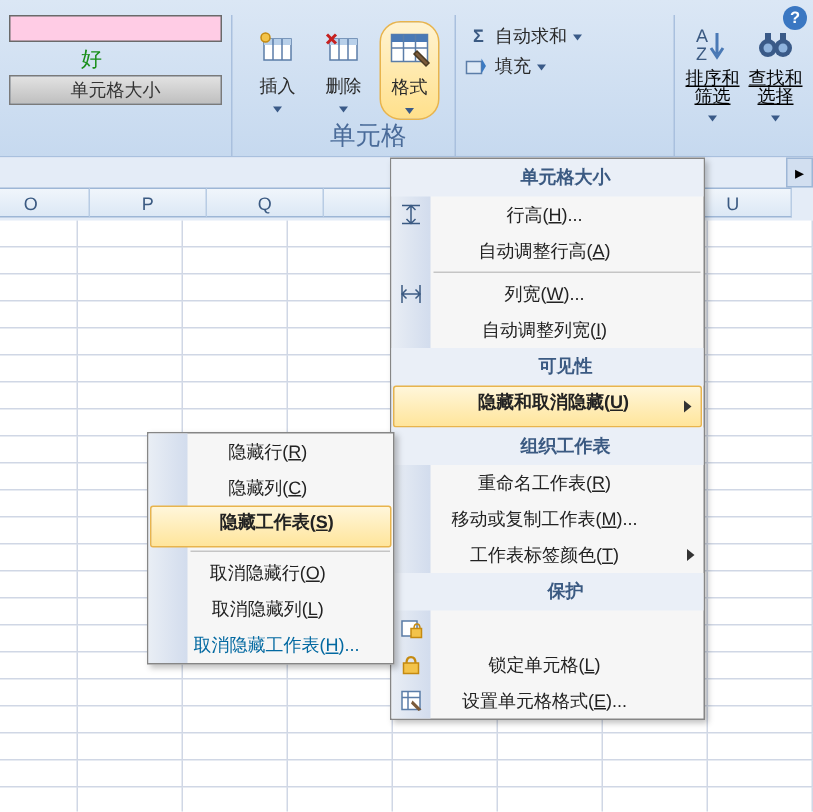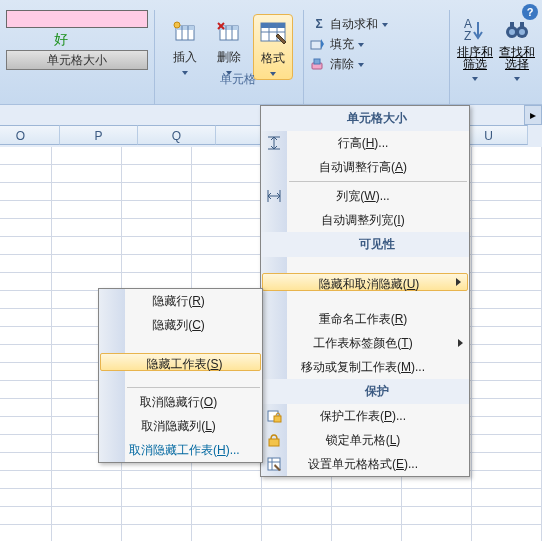--- a/index.html
+++ b/index.html
@@ -11,51 +11,51 @@
 
 .ribbon-inner { display: flex; height: 100%; padding-top: 10px; }
 
 .left-block { width: 155px; padding: 0 6px; border-right: 1px solid #a9c0de; }
 .pink-box { background: #ffcce5; border: 1px solid #6a6a6a; height: 18px; margin-bottom: 2px; }
 .green-text { color: #1a8f1a; font-size: 14px; padding-left: 48px; line-height: 18px; margin-bottom: 2px; }
 .grey-btn { background: linear-gradient(#e2e2e2,#bfbfbf); border: 1px solid #7a7a7a; text-align: center; color: #333; height: 20px; line-height: 18px; }
 
 .cells-group { display: flex; align-items: flex-start; padding: 4px 8px 0 8px; border-right: 1px solid #a9c0de; }
 .big-btn { width: 40px; text-align: center; margin: 0 2px; cursor: pointer; padding-top: 2px; }
-.big-btn.active { background: linear-gradient(#fff3d1,#ffe08b); border: 1px solid #e8b44d; border-radius: 4px; }
+.big-btn.active { background: linear-gradient(#fff3d1,#ffe08b); border: 1px solid #e8b44d; border-radius: 14px; }
 .big-btn .ic { width: 32px; height: 32px; margin: 0 auto 2px; display: flex; align-items: center; justify-content: center; }
 .big-btn .lbl { color: #2a2a2a; line-height: 14px; }
 .tri-down { display: inline-block; width: 0; height: 0; border-left: 3px solid transparent; border-right: 3px solid transparent; border-top: 4px solid #3a5a88; margin-top: 1px; }
 
 .edit-group { padding: 4px 6px 0 6px; border-right: 1px solid #a9c0de; flex: 1; }
 .edit-row { display: flex; align-items: center; height: 20px; color: #2a2a2a; cursor: pointer; }
 .edit-row .ei { width: 18px; text-align: center; margin-right: 2px; }
 
 .sort-group { display: flex; padding: 4px 4px 0 4px; }
 .sort-btn { width: 42px; text-align: center; }
 .sort-btn .ic { width: 28px; height: 28px; margin: 2px auto; display: flex; align-items: center; justify-content: center; }
 .sort-btn .lbl { line-height: 12px; text-decoration: underline; }
 
-.group-label { position: absolute; bottom: 16px; font-size: 12px; color: #4a6b99; text-align: right; }
+.group-label { position: absolute; bottom: 2px; font-size: 17px; color: #4a6b99; text-align: right; }
 .col-headers { position: absolute; top: 105px; left: 0; right: 0; height: 42px; background: #e4ecf7; }
 .col-headers .scroll-right { position: absolute; right: 0; top: 0; width: 18px; height: 20px; border: 1px solid #9db6d6; background: #d2dff0; text-align: center; line-height: 18px; }
 .col-row { display: flex; position: absolute; top: 20px; left: -18px; }
 .col-cell { width: 78px; height: 20px; border-right: 1px solid #b8cce4; border-bottom: 1px solid #9db6d6; border-top: 1px solid #9db6d6; text-align: center; line-height: 20px; background: linear-gradient(#f0f5fb,#dce8f5); color: #3b5a82; }
 
 .sheet-rows { position: absolute; top: 147px; left: 0; right: 0; bottom: 0; }
 .sheet-row { display: flex; }
 .cell { width: 78px; height: 18px; border-right: 1px solid #d0d7e5; border-bottom: 1px solid #d0d7e5; }
 .cell:first-child { margin-left: -18px; }
 
 
 .menu { position: absolute; background: #f6f6f6; border: 1px solid #868686; box-shadow: 2px 2px 4px rgba(0,0,0,0.25); text-align: center; }
 .menu .icon-strip { position: absolute; left: 0; top: 0; bottom: 0; width: 26px; background: linear-gradient(to right,#e9eef5,#d2dced); }
 .menu-header { font-weight: bold; color: #3b5a82; padding: 4px 6px 4px 30px; position: relative; background: #eaeff7; }
 .menu-item { height: 24px; line-height: 24px; padding-left: 30px; padding-right: 34px; position: relative; cursor: pointer; color: #222; white-space: nowrap; }
-.menu-item.hl { background: linear-gradient(#fff6da,#ffe59b); border: 1px solid #e8b44d; border-radius: 2px; margin: 16px 1px; padding-left: 29px; padding-right: 21px; height: 18px; line-height: 20px; }
+.menu-item.hl { background: linear-gradient(#fff6da,#ffe59b); border: 1px solid #e8b44d; border-radius: 2px; margin: 0 1px; padding-left: 29px; padding-right: 21px; height: 28px; line-height: 20px; font-weight: bold; }
 .menu-item.disabled { color: #0369a1; cursor: default; }
 .menu-item .arrow { position: absolute; right: 6px; top: 50%; transform: translateY(-50%); width: 0; height: 0; border-top: 4px solid transparent; border-bottom: 4px solid transparent; border-left: 5px solid #333; }
 .menu-sep { height: 1px; background: #c5c5c5; margin: 2px 2px 2px 28px; }
 .menu .mi-icon { position: absolute; left: 4px; top: 3px; width: 18px; height: 18px; display: flex; align-items: center; justify-content: center; }
 .key { text-decoration: underline; }
 
 #format-menu { top: 105px; left: 260px; width: 210px; }
 #sub-menu { top: 288px; left: 98px; width: 165px; }
 
 svg { display: block; }
@@ -124,30 +124,20 @@
         <span style="margin-left:4px;" class="tri-down"></span>
       </div>
       <div class="edit-row">
         <span class="ei">
           <svg width="14" height="14">
               <rect x="1" y="4" width="10" height="8" fill="#dfeaf6" stroke="#5b7da8"></rect>
               <path d="M11 2 L14 7 L11 12" fill="#3b7ac2"></path>
             </svg>
         </span>
         <span>填充</span>
-        <span style="margin-left:4px;" class="tri-down"></span>
-      </div>
-      <div class="edit-row">
-        <span class="ei">
-          <svg width="14" height="14">
-              <rect x="2" y="6" width="10" height="6" rx="1" fill="#f2a7c8" stroke="#b05a88"></rect>
-              <rect x="4" y="2" width="6" height="5" fill="#7aa7d8" stroke="#4a79b5"></rect>
-            </svg>
-        </span>
-        <span>清除</span>
         <span style="margin-left:4px;" class="tri-down"></span>
       </div>
     </div>
 
     <div class="sort-group">
       <div class="sort-btn">
         <div class="ic">
           <svg width="26" height="24">
               <text x="2" y="10" font-size="10" fill="#3b5a82">A</text>
               <text x="2" y="22" font-size="10" fill="#3b5a82">Z</text>
@@ -438,33 +428,33 @@
         </svg>
       </span>
     <span>列宽(<span class="key">W</span>)...</span>
   </div>
   <div class="menu-item"><span>自动调整列宽(<span class="key">I</span>)</span></div>
   <div class="menu-header">可见性</div>
   <div class="menu-item hl">
     <span>隐藏和取消隐藏(<span class="key">U</span>)</span>
     <span class="arrow"></span>
   </div>
+  <div class="menu-header">组织工作表</div>
   <div class="menu-item"><span>重命名工作表(<span class="key">R</span>)</span></div>
+  <div class="menu-item"><span>移动或复制工作表(<span class="key">M</span>)...</span></div>
   <div class="menu-item"><span>工作表标签颜色(<span class="key">T</span>)</span><span class="arrow"></span></div>
-  <div class="menu-item"><span>移动或复制工作表(<span class="key">M</span>)...</span></div>
   <div class="menu-header">保护</div>
   <div class="menu-item">
     <span class="mi-icon">
         <svg width="16" height="16">
           <rect x="2" y="3" width="10" height="10" fill="#fff" stroke="#5b7da8"></rect>
           <rect x="8" y="8" width="7" height="6" fill="#f3c34a" stroke="#c58a10"></rect>
           <path d="M10 8 Q10 5 12 5 Q14 5 14 8" fill="none" stroke="#c58a10"></path>
         </svg>
       </span>
-    <span>保护工作表(<span class="key">P</span>)...</span>
   </div>
   <div class="menu-item">
     <span class="mi-icon">
         <svg width="16" height="16">
           <rect x="3" y="7" width="10" height="7" fill="#f3c34a" stroke="#c58a10"></rect>
           <path d="M5 7 Q5 3 8 3 Q11 3 11 7" fill="none" stroke="#c58a10" stroke-width="1.5"></path>
         </svg>
       </span>
     <span>锁定单元格(<span class="key">L</span>)</span>
   </div>

